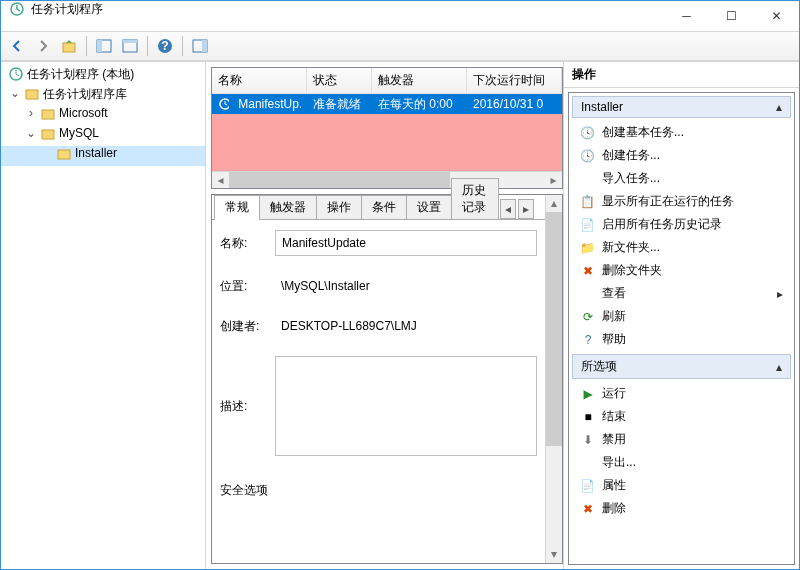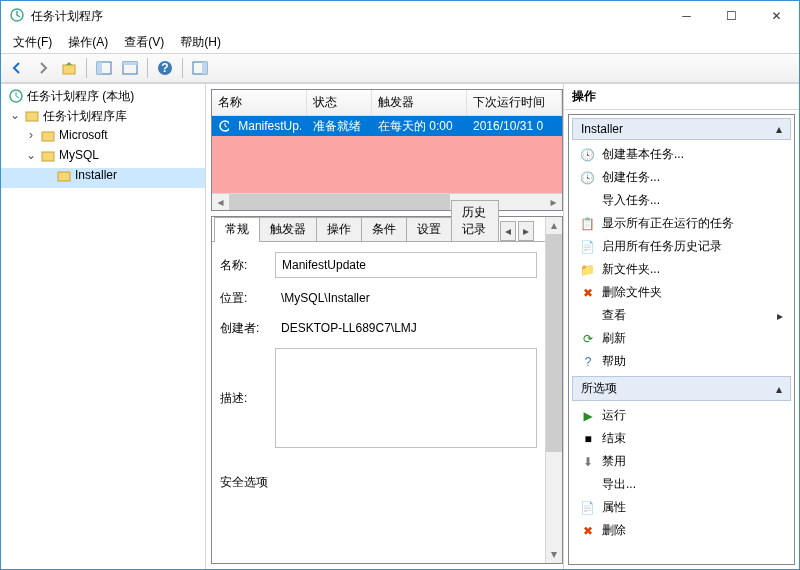--- a/index.html
+++ b/index.html
@@ -1,18 +1,18 @@
 <!DOCTYPE html>
 <html><head>
 <meta charset="utf-8">
 <style>
 *{box-sizing:border-box;margin:0;padding:0;font-family:"Microsoft YaHei","Segoe UI",sans-serif;font-size:12px;color:#000}
 body{background:#fff}
 .window{width:800px;height:570px;border:1px solid #3a90d0;background:#fff;position:relative;display:flex;flex-direction:column}
-.titlebar{height:30px;display:flex;align-items:center;padding:0 0 0 8px}
+.titlebar{height:30px;display:flex;padding:0 0 0 8px}
 .titlebar .title{flex:1}
 .titlebar .btns{display:flex;height:100%}
 .titlebar .btn{width:45px;display:flex;align-items:center;justify-content:center;color:#333}
 .menubar{height:22px;display:flex;align-items:center;padding:0 6px;gap:4px}
 .menubar span{padding:2px 6px}
 .toolbar{height:30px;border-top:1px solid #d6d6d6;border-bottom:1px solid #d6d6d6;display:flex;align-items:center;padding:0 4px;gap:2px;background:linear-gradient(#fcfcfc,#f0f0f0)}
 .tbtn{width:24px;height:24px;display:flex;align-items:center;justify-content:center}
 .tsep{width:1px;height:20px;background:#c0c0c0;margin:0 3px}
 .content{flex:1;display:flex;min-height:0;border-top:1px solid #d6d6d6}
 .left{width:205px;border-right:1px solid #d6d6d6;background:#fff;padding:4px 0;overflow:auto}
@@ -32,21 +32,21 @@
 .hscroll .sa{width:17px;text-align:center;color:#777}
 .hscroll .track{flex:1;position:relative;height:100%}
 .hscroll .thumb{position:absolute;left:0;top:0;height:100%;width:70%;background:#cdcdcd}
 .details{border:1px solid #828790;flex:1;margin-top:5px;display:flex;background:#fff;min-height:0}
 .details .body{flex:1;display:flex;flex-direction:column;min-height:0}
 .tabs{display:flex;align-items:flex-end;height:24px;padding:2px 2px 0 2px;gap:0}
 .tab{padding:3px 10px;border:1px solid #adadad;border-bottom:none;background:#f0f0f0;margin-right:-1px;position:relative}
 .tab.active{background:#fff;z-index:2;padding-bottom:4px;margin-bottom:-1px}
 .tabnav{width:16px;text-align:center;color:#555;border:1px solid #adadad;background:#f0f0f0;height:20px;line-height:18px;margin-left:2px}
 .tabpanel{flex:1;border-top:1px solid #adadad;padding:10px 8px;overflow:hidden}
-.frow{display:flex;align-items:center;margin-bottom:10px}
+.frow{display:flex;align-items:center;margin-bottom:20px}
 .frow .lab{width:55px}
 .frow .val{flex:1;border:1px solid #c0c0c0;background:#fff;padding:3px 6px;height:26px}
 .frow .valtext{flex:1;padding:3px 6px}
 .desc{display:flex}
 .desc .ta{flex:1;height:100px;border:1px solid #c0c0c0;background:#fff}
 .details .vscroll{width:17px;background:#f0f0f0;border-left:1px solid #d6d6d6;display:flex;flex-direction:column}
 .vscroll .sa{height:17px;text-align:center;color:#777;line-height:17px}
 .vscroll .track{flex:1;position:relative}
 .vscroll .thumb{position:absolute;top:0;left:0;width:100%;height:70%;background:#cdcdcd}
 .right{width:235px;background:#fff;display:flex;flex-direction:column}
@@ -71,26 +71,20 @@
         </svg>
     </span>
     <span class="title">任务计划程序</span>
     <div class="btns">
       <div class="btn">─</div>
       <div class="btn">☐</div>
       <div class="btn">✕</div>
     </div>
   </div>
 
-  <div class="menubar">
-    <span>文件(F)</span>
-    <span>操作(A)</span>
-    <span>查看(V)</span>
-    <span>帮助(H)</span>
-  </div>
 
   <div class="toolbar">
     <div class="tbtn">
         <svg width="16" height="16">
           <path d="M10 3l-5 5 5 5" fill="none" stroke="#1e6fc7" stroke-width="2"></path>
         </svg>
       </div>
     <div class="tbtn">
         <svg width="16" height="16">
           <path d="M6 3l5 5-5 5" fill="none" stroke="#888" stroke-width="2"></path>

